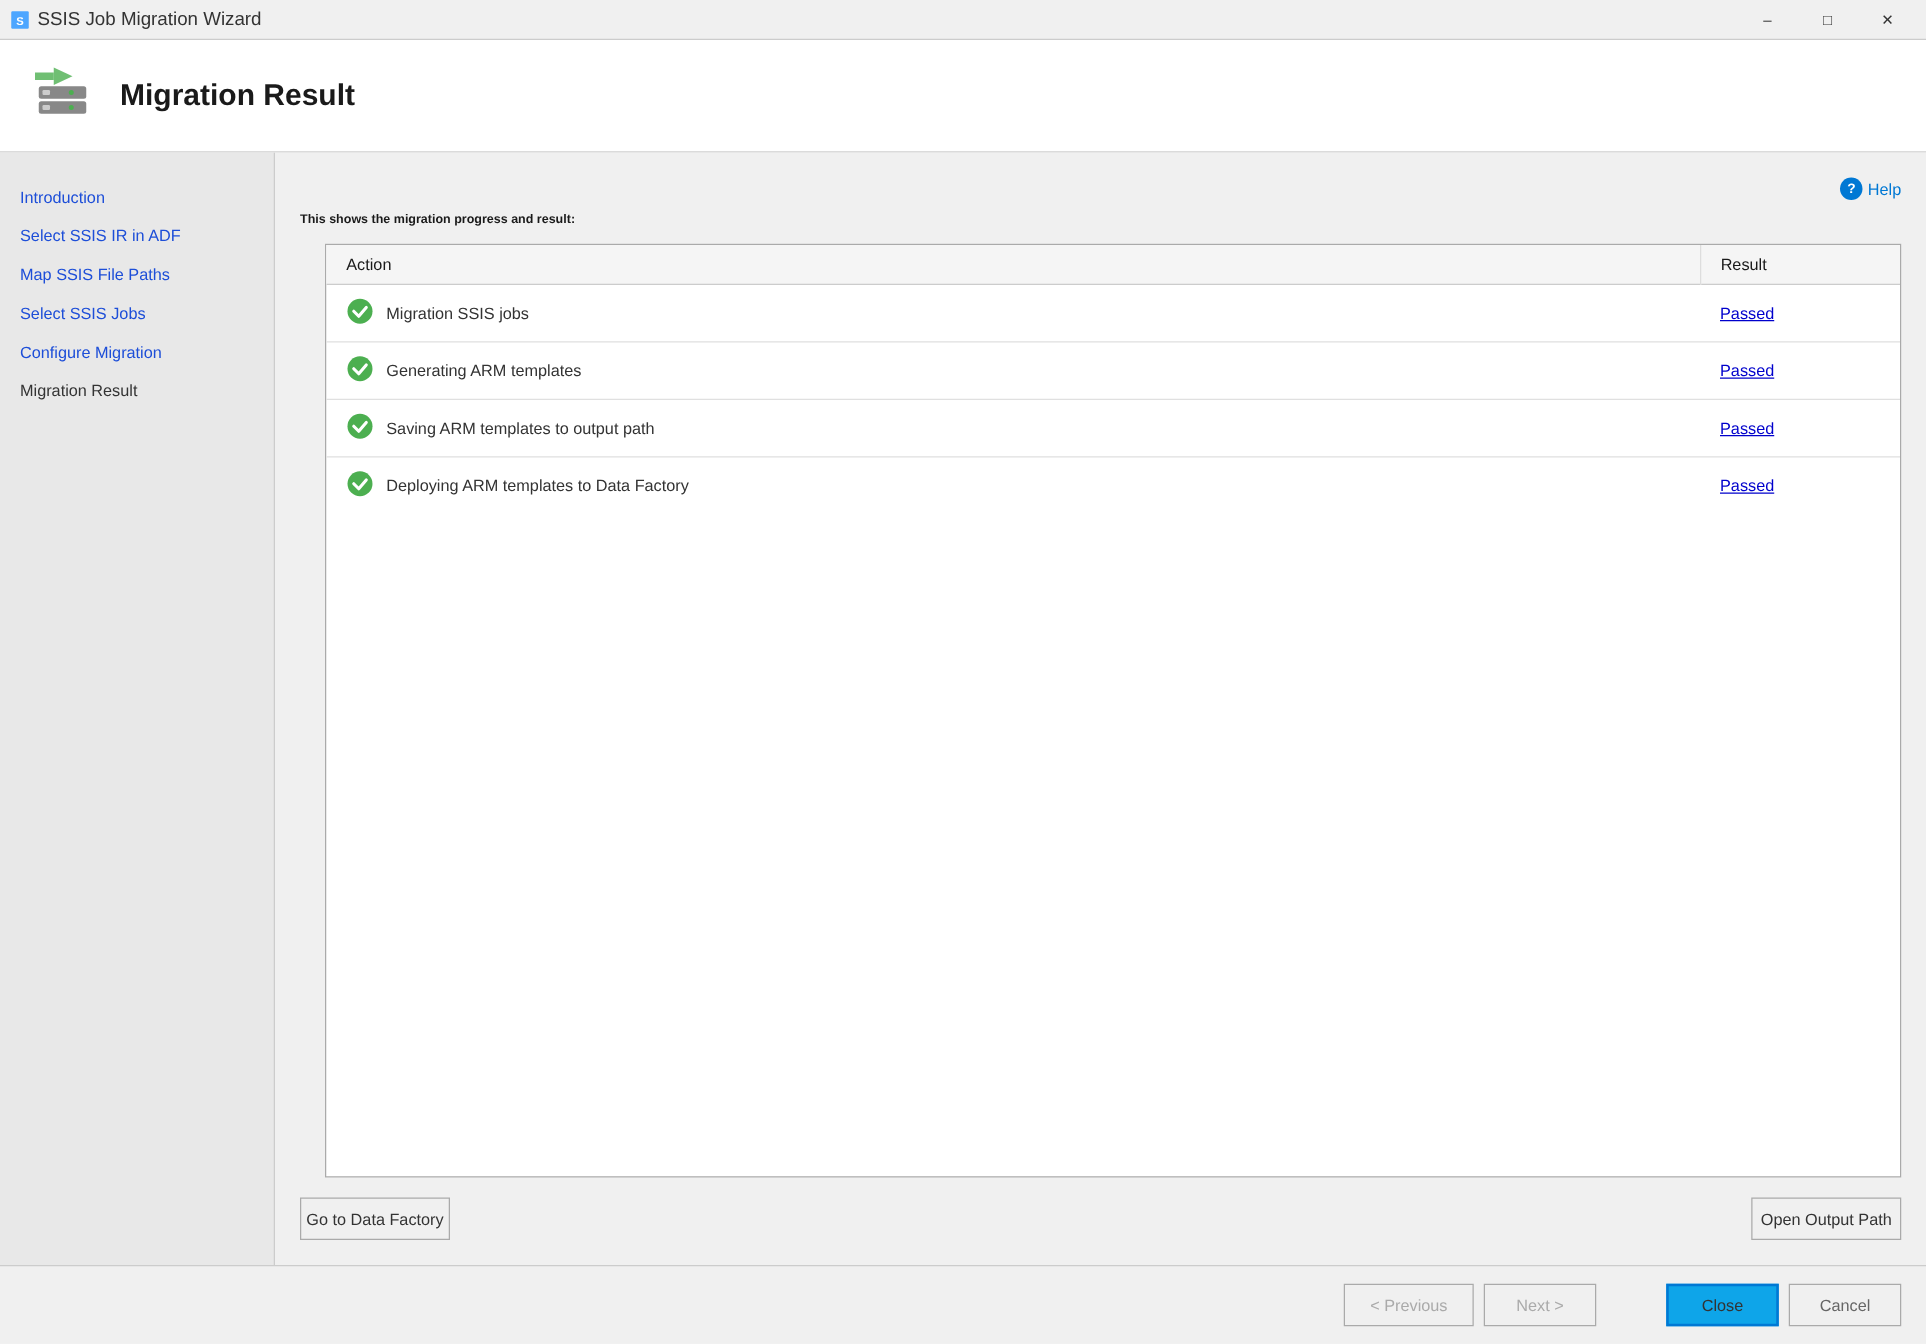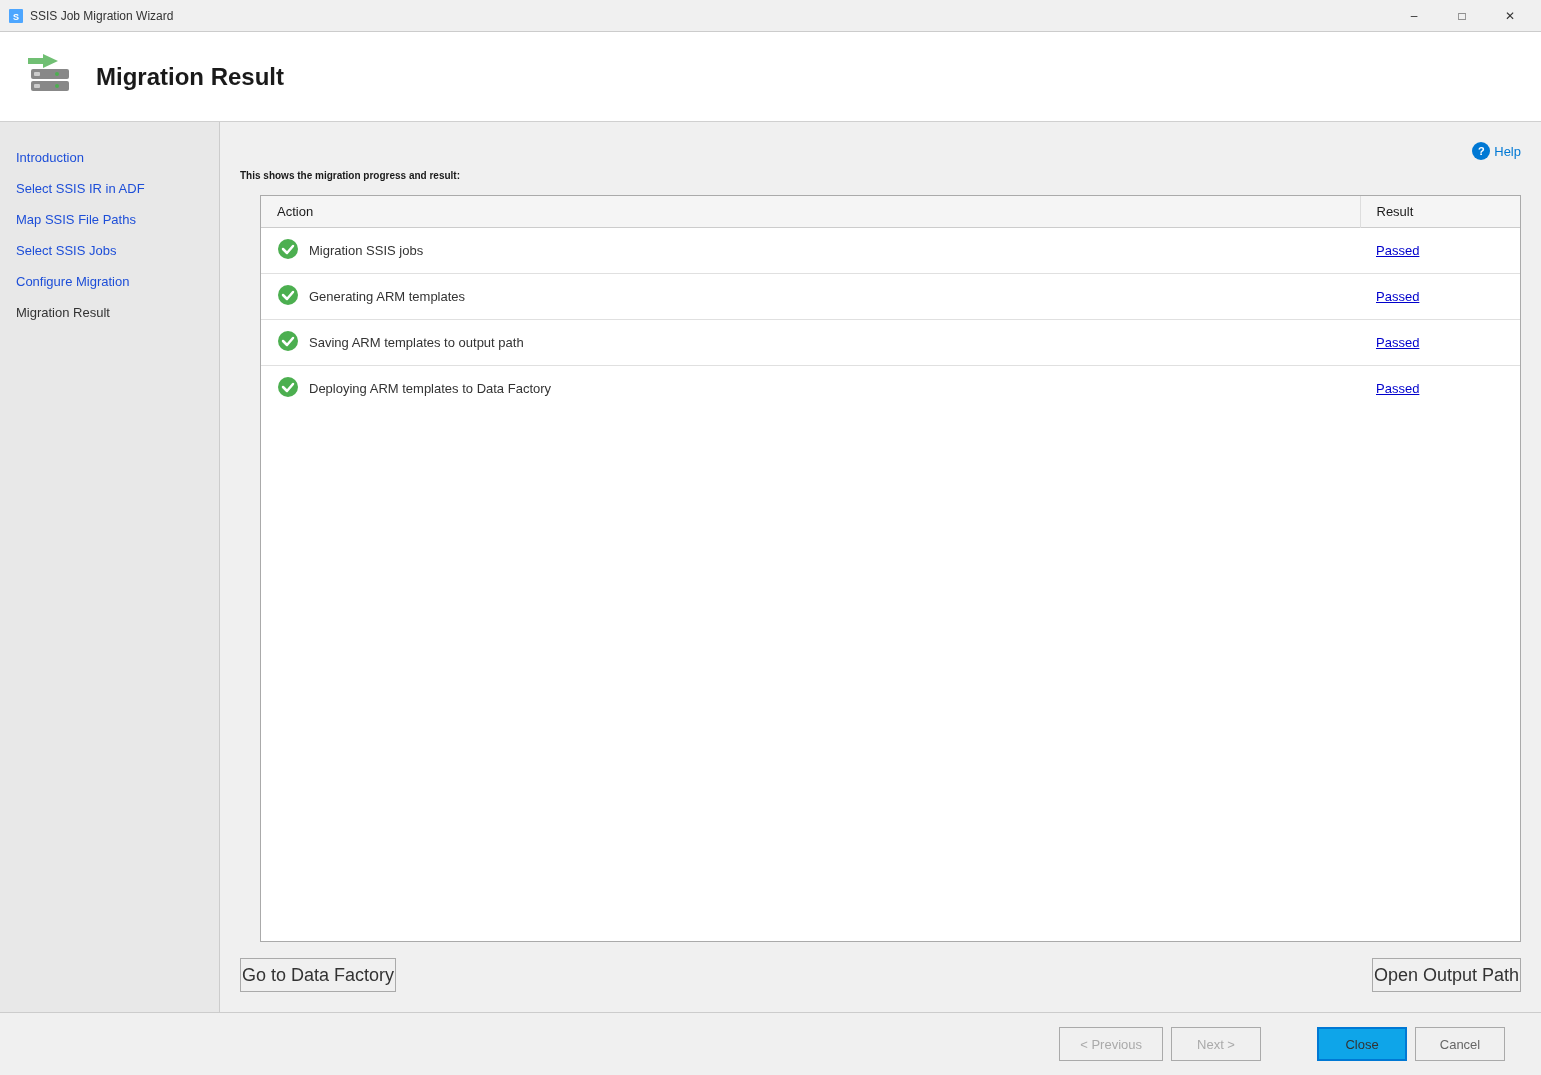--- a/index.html
+++ b/index.html
@@ -28,21 +28,21 @@
       width: 16px;
       height: 16px;
       margin-right: 6px;
       display: flex;
       align-items: center;
       justify-content: center;
       font-size: 12px;
       color: #0078d4;
     }
     .title-bar-text {
-      font-size: 12px;
+      font-size: 15px;
       color: #333;
       flex: 1;
     }
     .title-bar-controls {
       display: flex;
       gap: 2px;
     }
     .title-bar-btn {
       width: 46px;
       height: 32px;
@@ -213,31 +213,31 @@
       display: flex;
       justify-content: space-between;
       align-items: center;
       margin-top: 16px;
     }
     .btn {
       padding: 6px 1px;
       border: 1px solid #aaa;
       background: #f0f0f0;
       cursor: pointer;
-      font-size: 18px;
+      font-size: 13px;
       color: #333;
       min-width: 120px;
       height: 34px;
     }
 
     
     .footer {
       background: #f0f0f0;
       border-top: 1px solid #ccc;
-      padding: 14px 36px;
+      padding: 14px 20px;
       display: flex;
       justify-content: flex-end;
       align-items: flex-start;
       gap: 8px;
       flex-shrink: 0;
     }
     .footer-btn {
       padding: 6px 20px;
       border: 1px solid #aaa;
       background: #f0f0f0;

